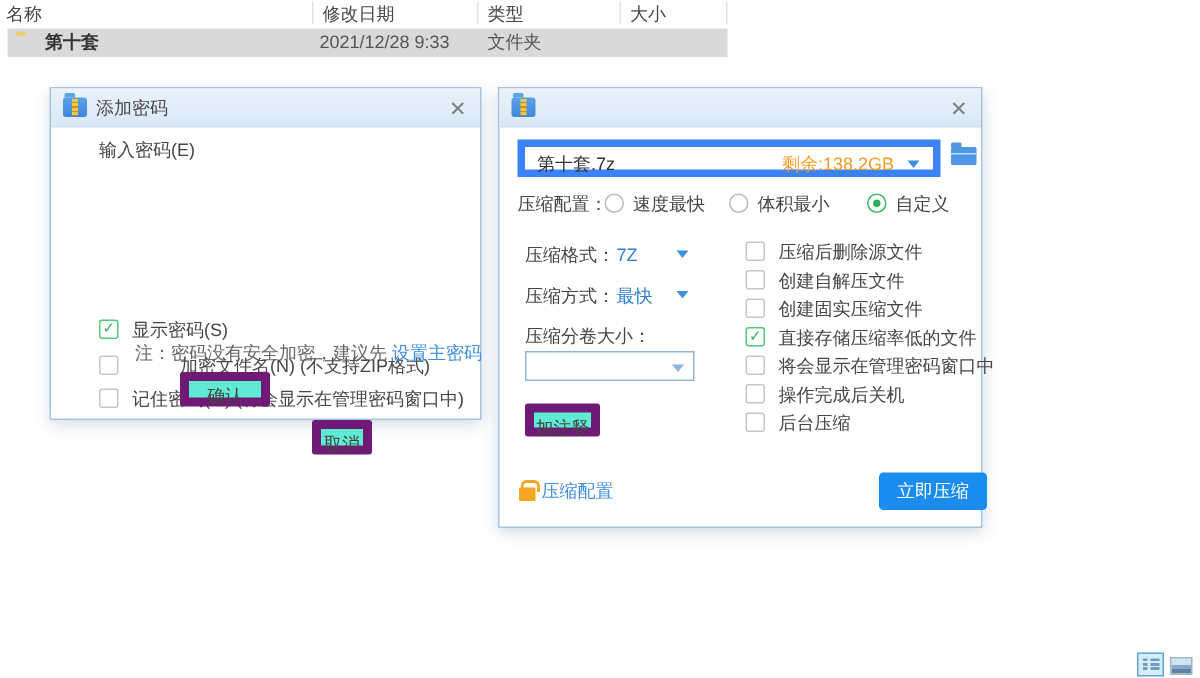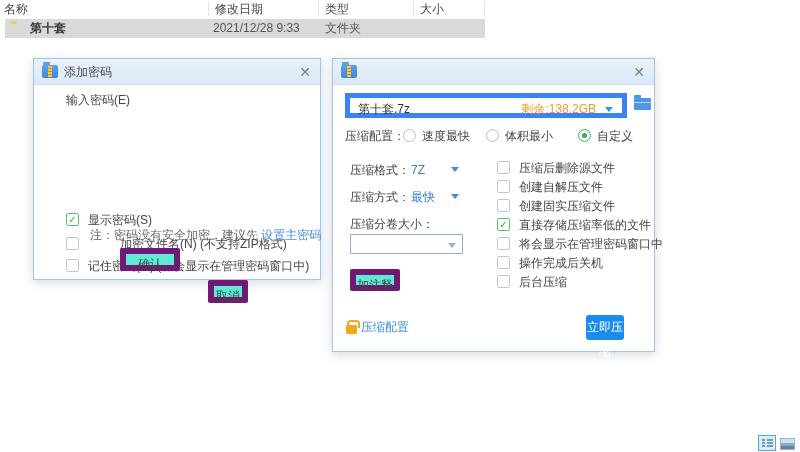--- a/index.html
+++ b/index.html
@@ -69,21 +69,21 @@
   .fld-label { position:absolute; color:#454545; line-height:14px; white-space:nowrap; }
   .fld-value { position:absolute; color:#2f7fd6; line-height:14px; white-space:nowrap; }
   #vol-combo { position:absolute; left:17px; top:175px; width:113px; height:20px;
     border:1px solid #8fb4dc; background:#fff; }
   #vol-combo .caret { right:6px; top:8px; border-top-color:#8fb4dc; }
   #comment-btn { left:17px; top:210px; width:50px; height:22px; line-height:20px; }
   #lock-icon { left:13px; top:266px; width:11px; height:9px; background:#f5a623; border-radius:1px; }
   #lock-icon::before { content:""; position:absolute; left:1px; top:-5px; width:9px; height:6px;
     border:2px solid #f5a623; border-bottom:none; border-radius:4px 4px 0 0; }
   #chg-pwd { position:absolute; left:28px; top:261px; line-height:14px; }
-  #compress-btn { left:253px; top:256px; width:38px; height:25px; background:#1a8cf0; border:none;
+  #compress-btn { left:253px; top:256px; width:72px; height:25px; background:#1a8cf0; border:none;
     border-radius:3px; color:#fff; line-height:25px; }
 
   
   #view-details { left:758px; top:435px; width:18px; height:16px; background:#d8edfa; border:1px solid #5ea7d8; }
   #view-details::before { content:""; position:absolute; left:3px; top:3px; width:3px; height:9px;
     background:repeating-linear-gradient(180deg,#6f9cc0 0 2px,#d8edfa 2px 3px); }
   #view-details::after { content:""; position:absolute; left:8px; top:3px; width:6px; height:9px;
     background:repeating-linear-gradient(180deg,#6f9cc0 0 2px,#d8edfa 2px 3px); }
   #view-thumbs { left:780px; top:438px; width:15px; height:12px; border:1px solid #9db6c6;
     background:linear-gradient(180deg,#cfe4f2 0 45%,#8aa8c4 45% 70%,#5d84a8 70% 100%); }

